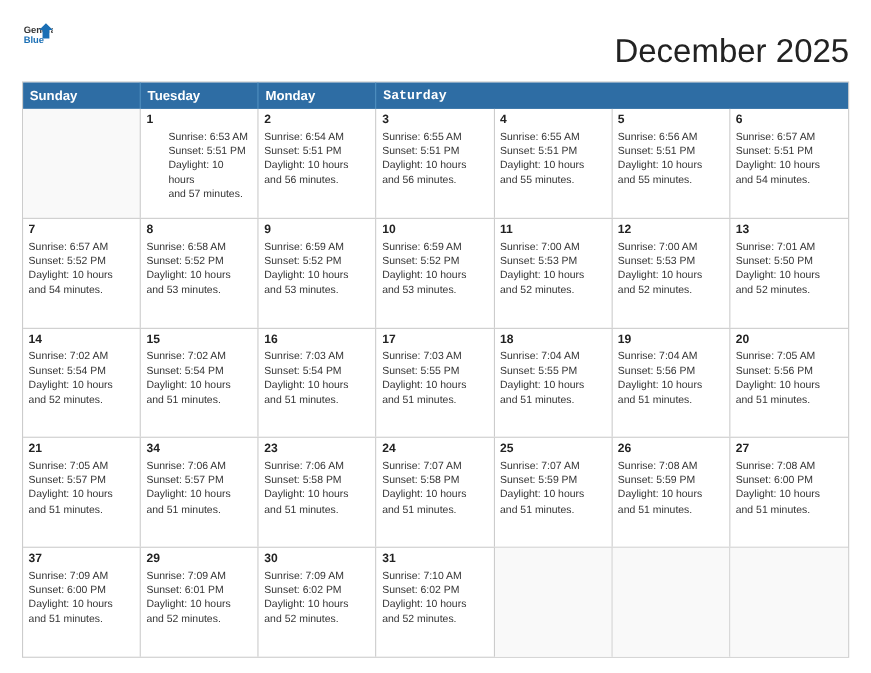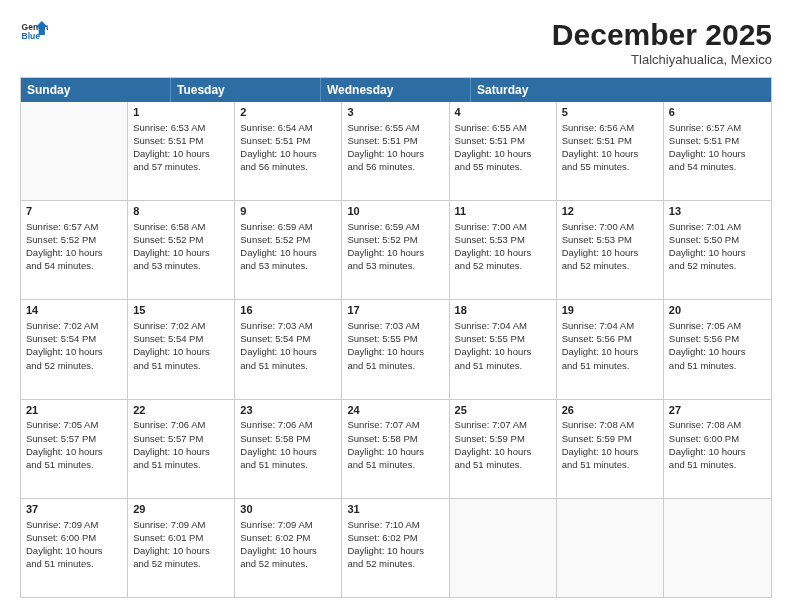--- a/index.html
+++ b/index.html
@@ -30,47 +30,48 @@
     }
     .logo-icon {
       width: 28px;
       height: 28px;
     }
     .title-block {
       text-align: right;
     }
     .month-title {
       font-size: 30px;
-      font-weight: bold;
+      font-weight: normal;
       color: #222;
+      margin-top: 12px;
     }
     .location {
       font-size: 13px;
       color: #444;
     }
     .calendar {
       flex: 1;
       display: flex;
       flex-direction: column;
       border: 1px solid #ccc;
     }
     .cal-header {
       display: grid;
-      grid-template-columns: repeat(5, 1fr);
+      grid-template-columns: repeat(7, 1fr);
       background: #2e6da4;
     }
     .cal-header-cell {
       color: #fff;
       font-size: 12px;
       font-weight: bold;
       padding: 5px 6px;
       text-align: left;
       border-right: 1px solid #5090c0;
     }
-    .cal-header-cell:last-child { border-right: none; }
+    .cal-header-cell:last-child { border-right: none; font-family: Liberation Mono, monospace; }
     .cal-body {
       flex: 1;
       display: flex;
       flex-direction: column;
     }
     .cal-row {
       display: grid;
       grid-template-columns: repeat(7, 1fr);
       flex: 1;
       border-top: 1px solid #ccc;
@@ -106,37 +107,36 @@
   <div class="header">
     <div class="logo">
       <svg class="logo-icon" viewBox="0 0 36 36">
         <text x="2" y="15" font-size="11" font-weight="bold" fill="#333" font-family="Arial">General</text>
         <text x="2" y="27" font-size="11" font-weight="bold" fill="#1a6fb5" font-family="Arial">Blue</text>
         <polygon points="28,4 36,12 32,12 32,22 24,22 24,12 20,12" fill="#1a6fb5"></polygon>
       </svg>
     </div>
     <div class="title-block">
       <div class="month-title">December 2025</div>
-      <div class="location">Tlalchiyahualica, Mexico</div>
     </div>
   </div>
 
   <div class="calendar">
     <div class="cal-header" id="cal-header">
         <div class="cal-header-cell">Sunday</div>
         <div class="cal-header-cell">Tuesday</div>
-        <div class="cal-header-cell">Wednesday</div>
+        <div class="cal-header-cell">Monday</div>
         <div class="cal-header-cell">Saturday</div>
       </div>
     <div class="cal-body" id="cal-body">
         <div class="cal-row">
           <div class="cal-cell empty"></div>
           <div class="cal-cell">
             <span class="day-num">1</span>
-            <div class="cell-info" style="white-space: pre-line;">Sunrise: 6:53 AM
+            <div class="cell-info" style="white-space: pre-line; margin-left: 20px;">Sunrise: 6:53 AM
 Sunset: 5:51 PM
 Daylight: 10 hours
 and 57 minutes.</div>
           </div>
           <div class="cal-cell">
             <span class="day-num">2</span>
             <div class="cell-info" style="white-space: pre-line;">Sunrise: 6:54 AM
 Sunset: 5:51 PM
 Daylight: 10 hours
 and 56 minutes.</div>
@@ -274,21 +274,21 @@
         </div>
         <div class="cal-row">
           <div class="cal-cell">
             <span class="day-num">21</span>
             <div class="cell-info" style="white-space: pre-line;">Sunrise: 7:05 AM
 Sunset: 5:57 PM
 Daylight: 10 hours
 and 51 minutes.</div>
           </div>
           <div class="cal-cell">
-            <span class="day-num">22</span>
+            <span class="day-num">34</span>
             <div class="cell-info" style="white-space: pre-line;">Sunrise: 7:06 AM
 Sunset: 5:57 PM
 Daylight: 10 hours
 and 51 minutes.</div>
           </div>
           <div class="cal-cell">
             <span class="day-num">23</span>
             <div class="cell-info" style="white-space: pre-line;">Sunrise: 7:06 AM
 Sunset: 5:58 PM
 Daylight: 10 hours

